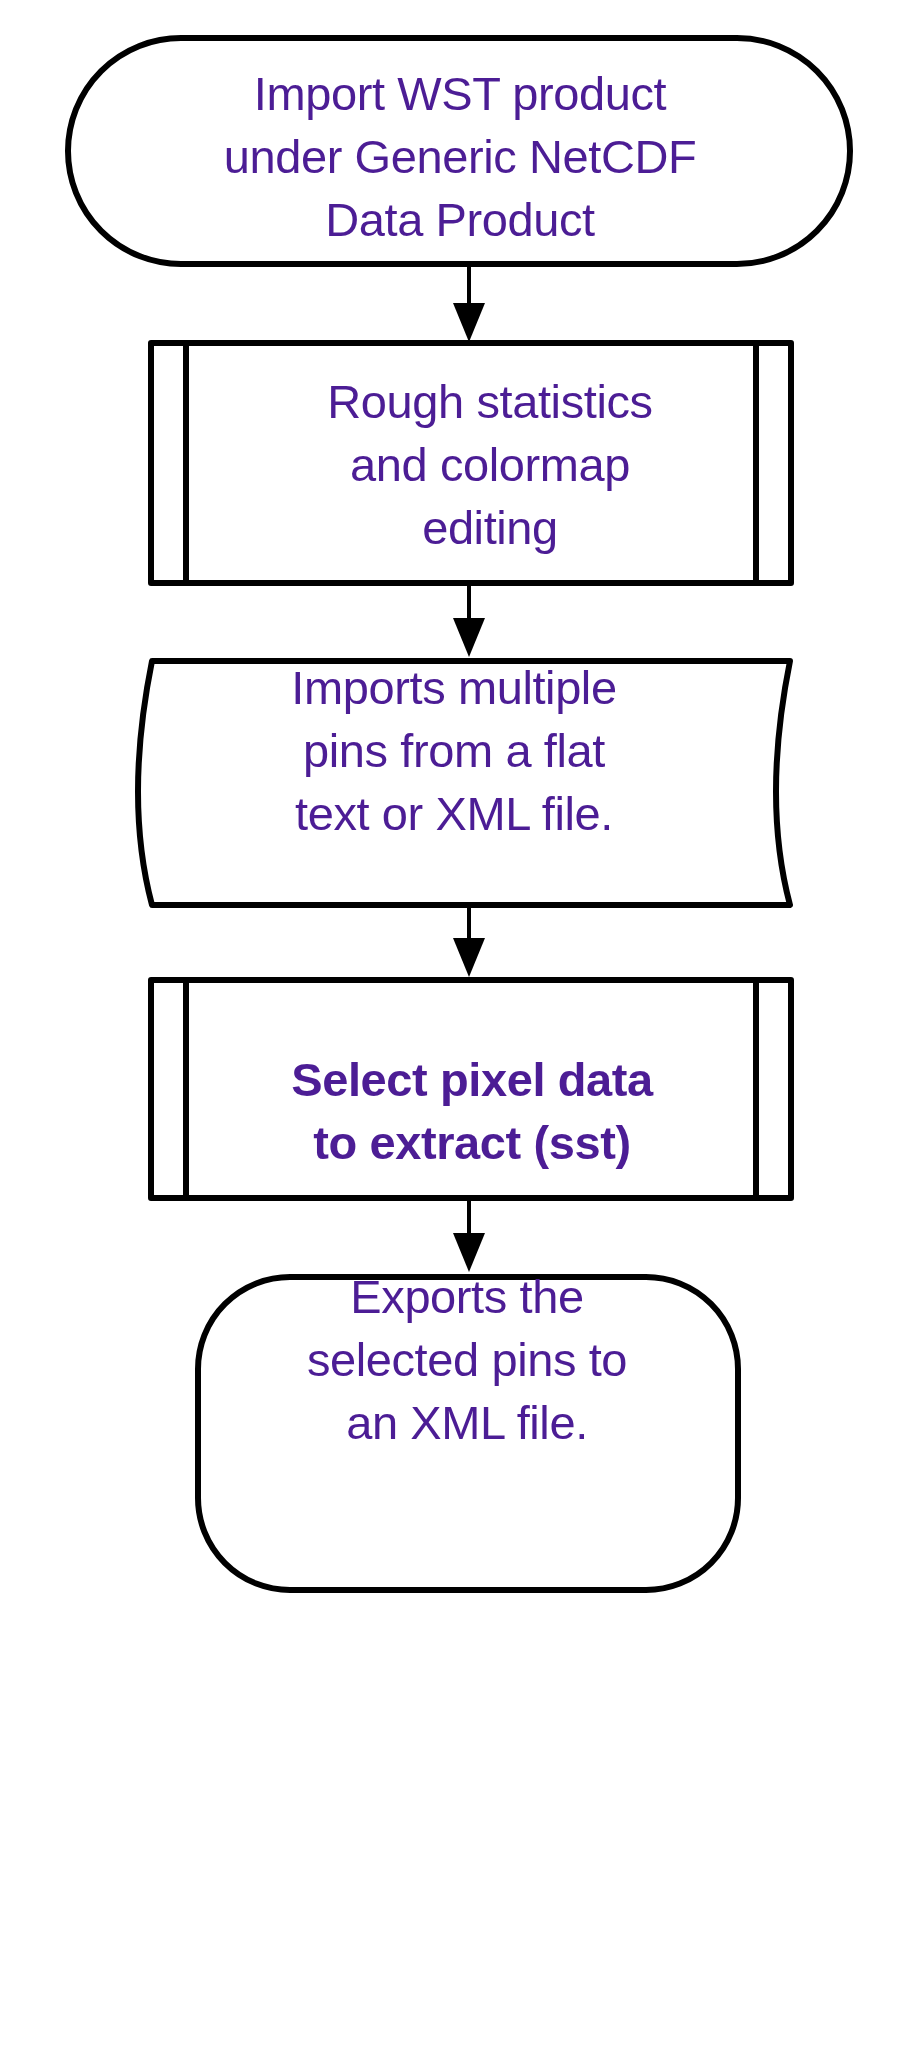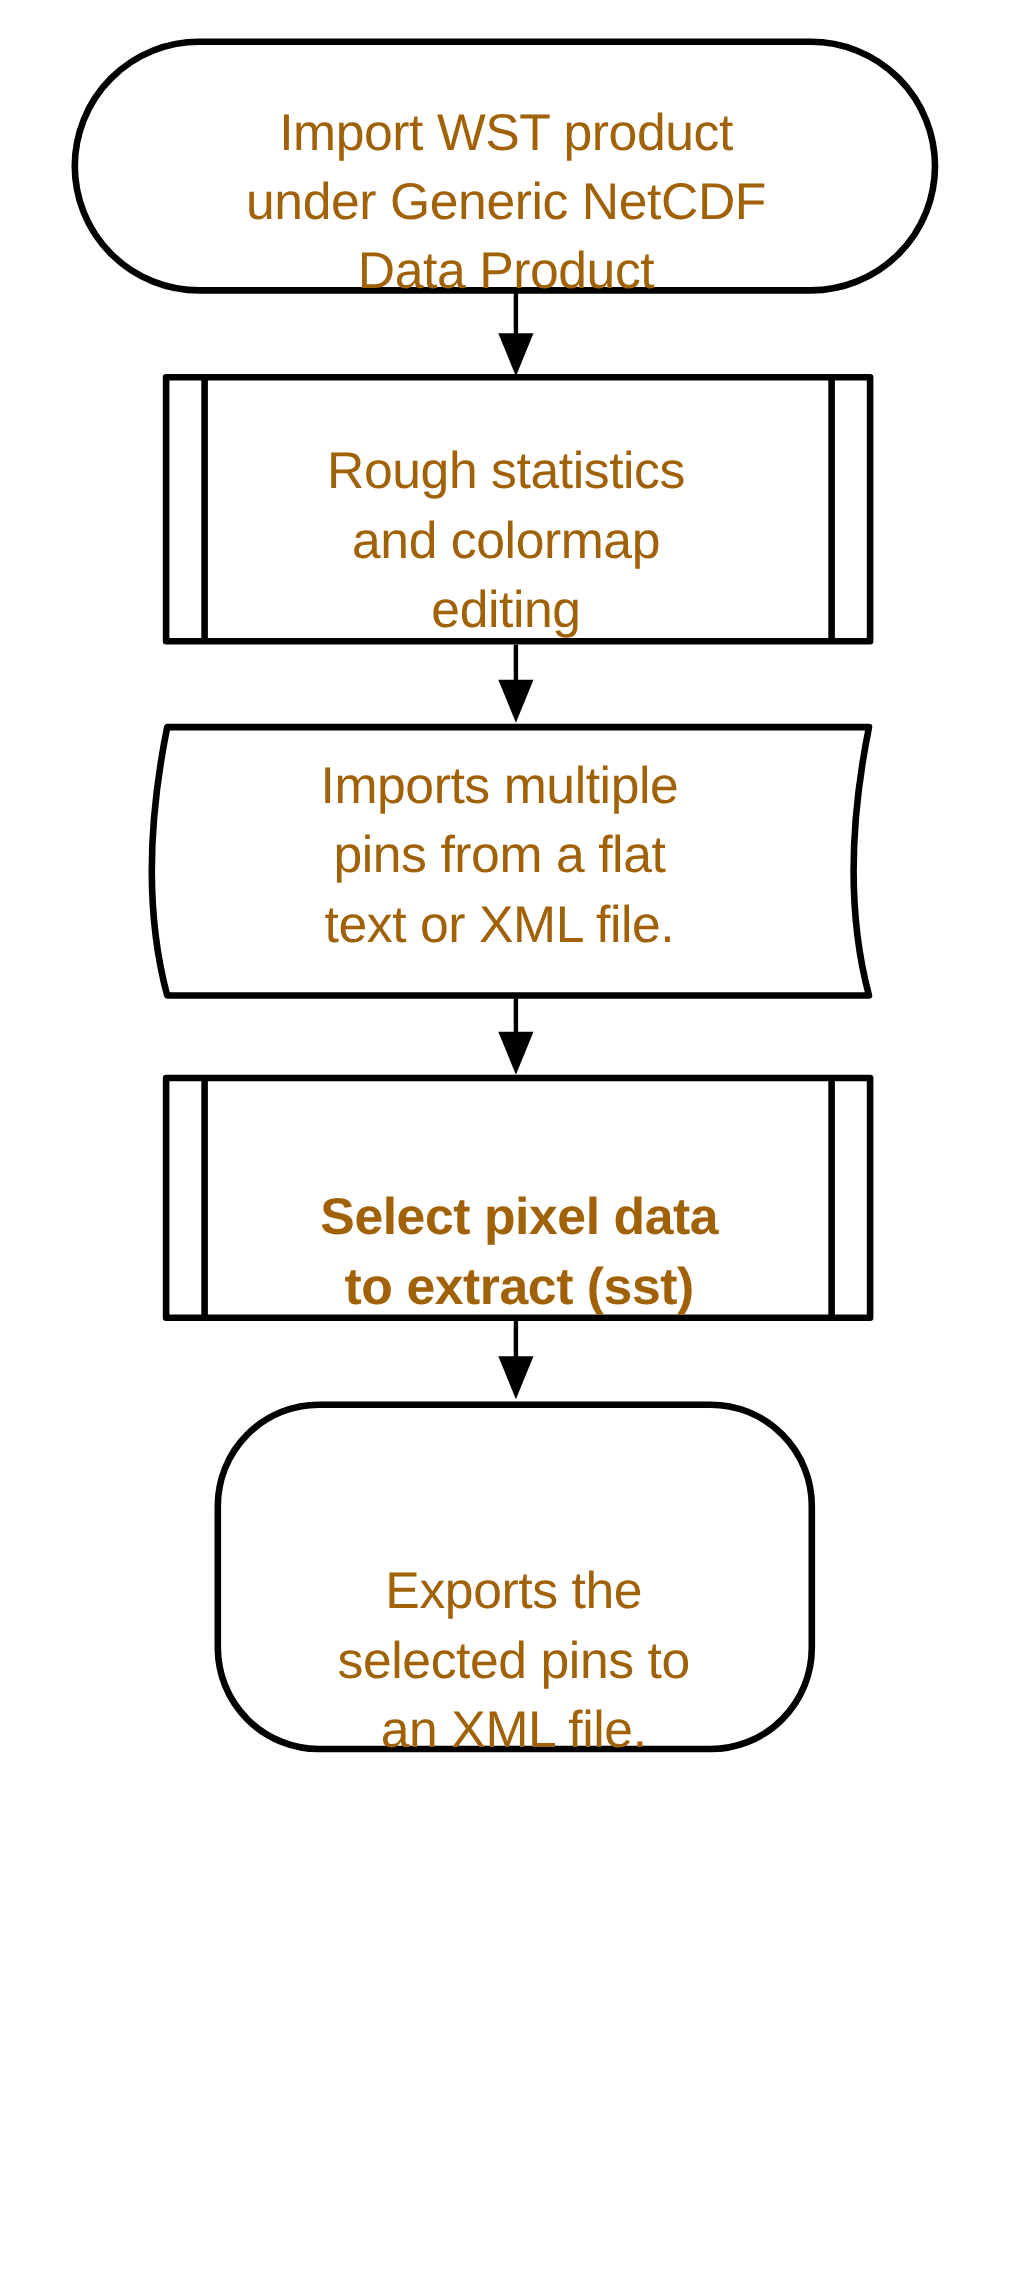--- a/index.html
+++ b/index.html
@@ -44,35 +44,34 @@
   }
   .edge-arrowhead {
     fill: #000000;
     stroke: none;
   }
 
   
   .node-label {
     position: absolute;
     text-align: center;
-    color: #a16207;
+    color: #4c1d95;
     font-family: "Liberation Sans", sans-serif;
     font-size: 47px;
     line-height: 63px;
     letter-spacing: -0.4px;
     white-space: pre-line;
     pointer-events: none;
-    margin-top: 26px;
   }
 
   #label-import-wst      { left: 95px;  top: 62px;   width: 730px; }
-  #label-rough-stats     { left: 166px; top: 370px;  width: 588px; }
+  #label-rough-stats     { left: 196px; top: 370px;  width: 588px; }
   #label-import-pins     { left: 160px; top: 656px;  width: 588px; }
   #label-select-pixel    { left: 178px; top: 1048px; width: 588px; font-weight: bold; }
-  #label-export-pins     { left: 205px; top: 1388px; width: 524px; }
+  #label-export-pins     { left: 205px; top: 1265px; width: 524px; }
 </style>
 </head>
 <body>
 
 <svg id="flowchart-canvas" viewBox="0 0 917 2064" xmlns="http://www.w3.org/2000/svg">
 
   <g>
     <rect class="node-shape" x="68" y="38" width="782" height="226" rx="113" ry="113"></rect>
   </g>
 

